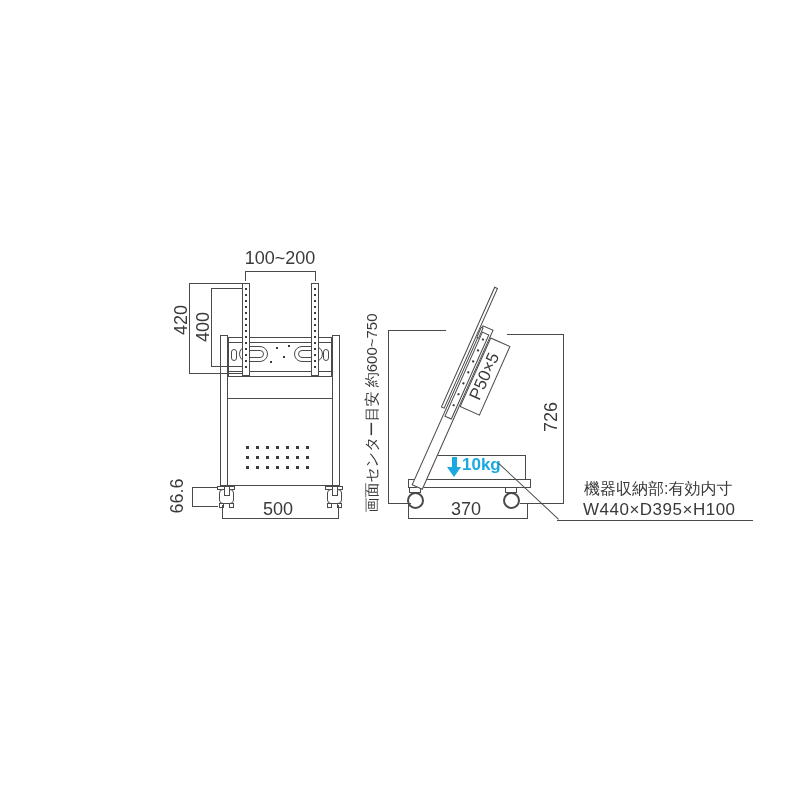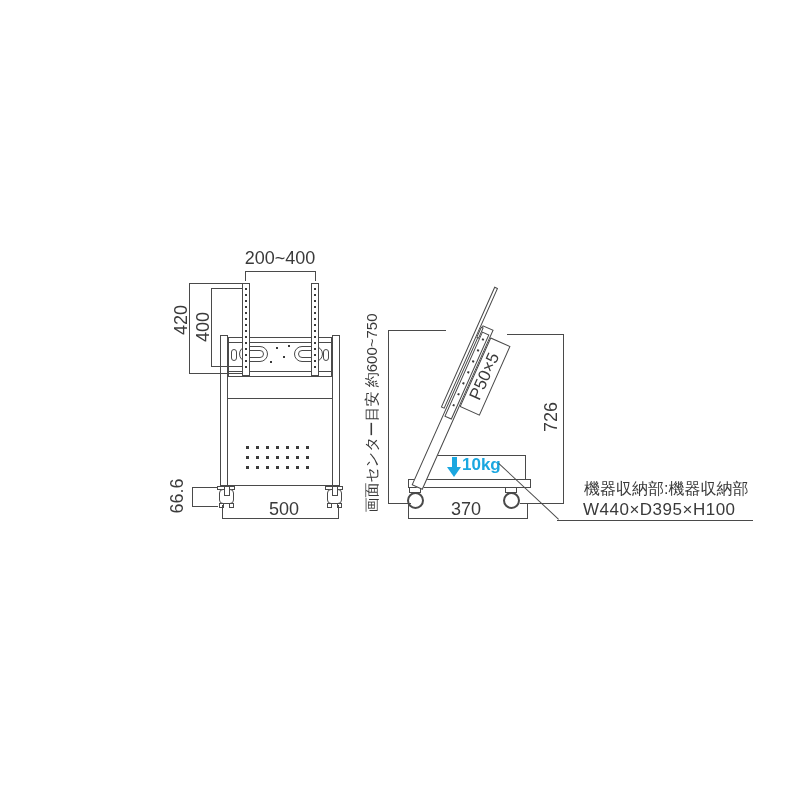--- a/index.html
+++ b/index.html
@@ -120,41 +120,41 @@
       <div class="box" style="left:325px;top:486px;width:18px;height:4px"></div>
       <div class="box" style="left:327px;top:489px;width:15px;height:15px;border-radius:4px"></div>
       <div class="box" style="left:332px;top:486px;width:6px;height:10px"></div>
       <div class="box" style="left:327px;top:503px;width:5px;height:5px"></div>
       <div class="box" style="left:337px;top:503px;width:5px;height:5px"></div>
     </div>
 
     <div class="hl" style="left:245px;top:271px;width:71px"></div>
     <div class="vl" style="left:245px;top:271px;height:10px"></div>
     <div class="vl" style="left:315px;top:271px;height:10px"></div>
-    <div class="dim" style="left:230px;top:249px;width:100px">200~400</div>
+    <div class="dim" style="left:230px;top:249px;width:100px">100~200</div>
 
     <div class="vl" style="left:189px;top:283px;height:91px"></div>
     <div class="hl" style="left:189px;top:283px;width:54px"></div>
     <div class="hl" style="left:189px;top:373px;width:54px"></div>
     <div class="dim rot" style="left:151px;top:311px;width:60px;height:18px">420</div>
 
     <div class="vl" style="left:211px;top:288px;height:79px"></div>
     <div class="hl" style="left:211px;top:288px;width:32px"></div>
     <div class="hl" style="left:211px;top:366px;width:32px"></div>
     <div class="dim rot" style="left:173px;top:318px;width:60px;height:18px">400</div>
 
     <div class="vl" style="left:192px;top:487px;height:20px"></div>
     <div class="hl" style="left:192px;top:487px;width:26px"></div>
     <div class="hl" style="left:192px;top:506px;width:26px"></div>
     <div class="dim rot" style="left:147px;top:487px;width:60px;height:18px">66.6</div>
 
     <div class="hl" style="left:222px;top:518px;width:117px"></div>
     <div class="vl" style="left:222px;top:505px;height:14px"></div>
     <div class="vl" style="left:338px;top:505px;height:14px"></div>
-    <div class="dim" style="left:254px;top:500px;width:60px">500</div>
+    <div class="dim" style="left:248px;top:500px;width:60px">500</div>
   </div>
 
   <div>
 
     <div class="box" style="left:430px;top:455px;width:96px;height:25px;border-left:none"></div>
 
     <div class="box" style="left:408px;top:479px;width:123px;height:9px"></div>
 
     <div>
       <div class="box" style="left:409px;top:487px;width:12px;height:6px"></div>
@@ -200,17 +200,17 @@
     <div class="hl" style="left:520px;top:503px;width:44px"></div>
     <div class="dim rot" style="left:511px;top:408px;width:80px;height:18px">726</div>
 
     <div class="hl" style="left:408px;top:518px;width:120px"></div>
     <div class="vl" style="left:408px;top:503px;height:16px"></div>
     <div class="vl" style="left:527px;top:503px;height:16px"></div>
     <div class="dim" style="left:436px;top:500px;width:60px">370</div>
 
     <div class="hl" style="left:499px;top:463px;width:82px;transform:rotate(43deg);transform-origin:0 0"></div>
     <div class="hl" style="left:557px;top:520px;width:196px"></div>
-    <div class="ann" style="left:584px;top:480px;font-size:16px;line-height:18px">機器収納部:機器収納部</div>
+    <div class="ann" style="left:584px;top:480px;font-size:16px;line-height:18px">機器収納部:有効内寸</div>
     <div class="ann" style="left:583px;top:501px;font-size:17px;line-height:18px;letter-spacing:0.5px">W440×D395×H100</div>
   </div>
 
 </div>
 
 </body></html>

